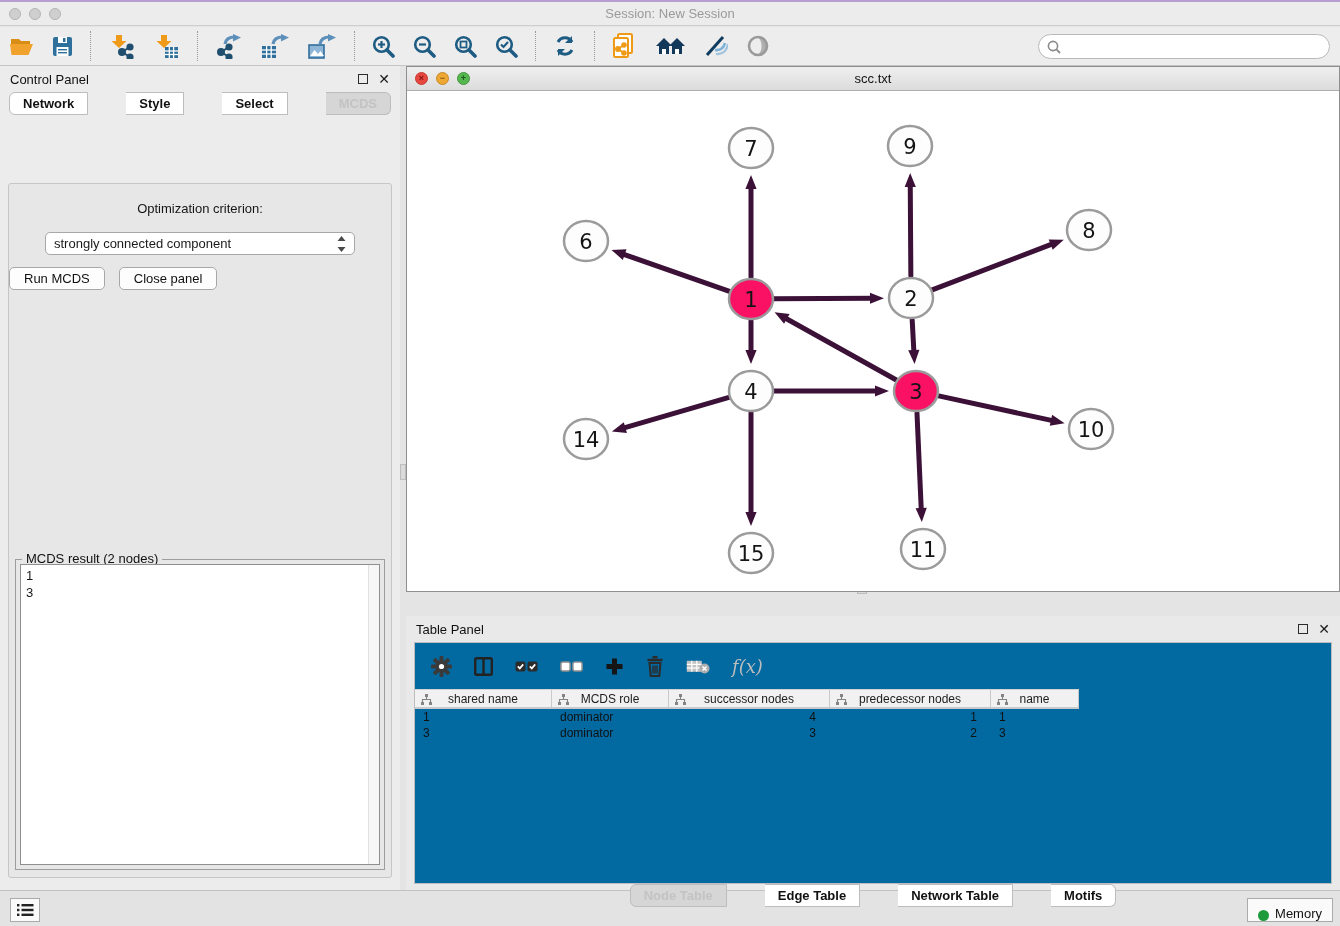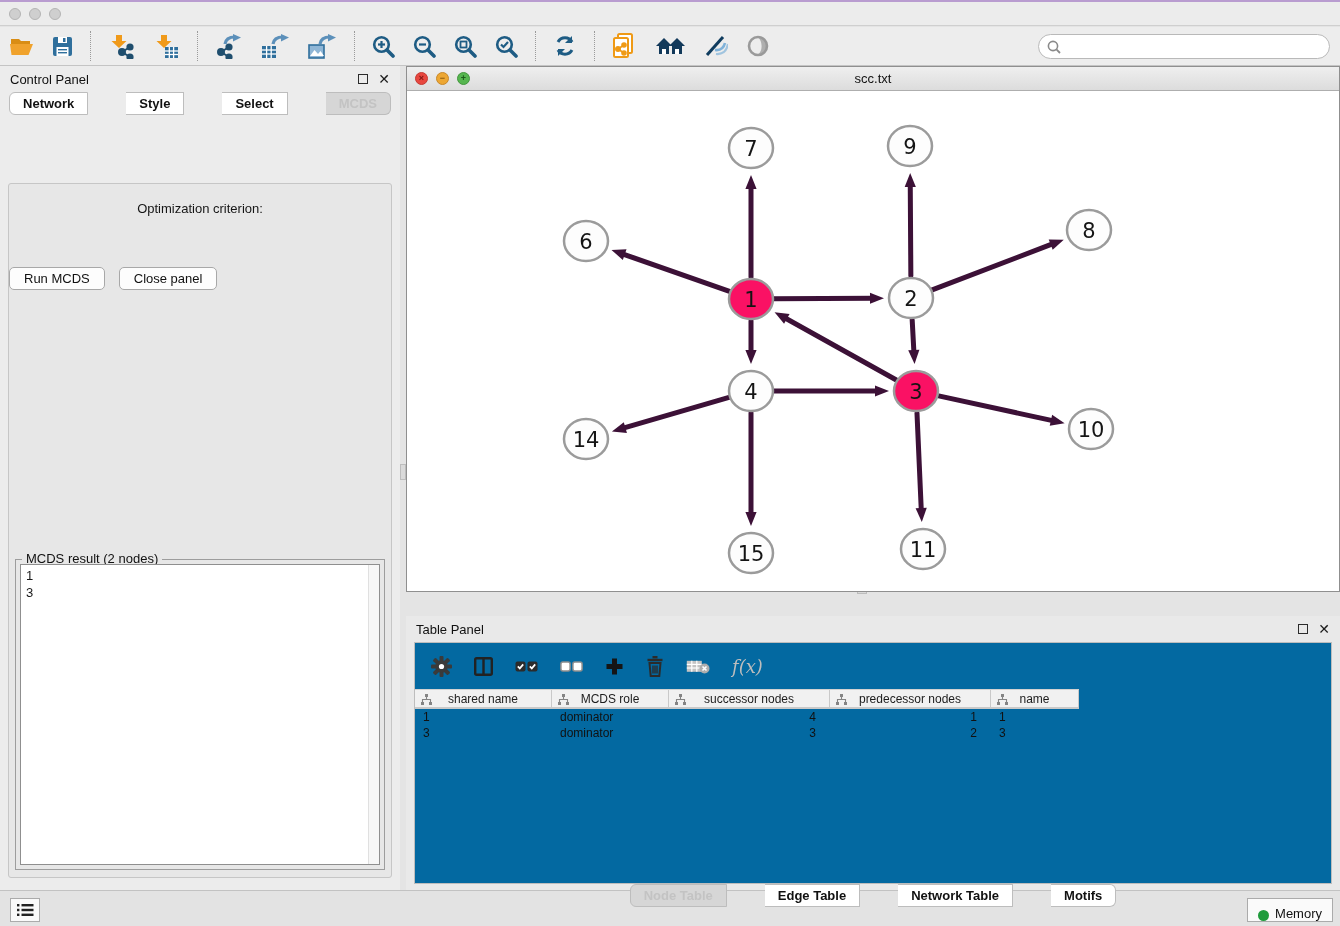--- a/index.html
+++ b/index.html
@@ -93,20 +93,21 @@
 </style>
 </head>
 <body>
 
 <div class="titlebar">
   <div class="tl-group">
     <span class="tl"></span>
     <span class="tl"></span>
     <span class="tl"></span>
   </div>
+  <div class="win-title">Session: New Session</div>
 </div>
 
 <div class="toolbar">
   <span class="tbtn">
     <svg width="25" height="21" viewBox="0 0 25 21">
         <path d="M2 3h8l2 2h9v4H2z" fill="#d98d14"></path>
         <path d="M1 8h23l-4.5 11H2.5z" fill="#f0a22c"></path>
       </svg>
   </span>
   <span class="tbtn">
@@ -271,20 +272,29 @@
     </span>
   </div>
   <div class="seg-tabs" id="cp-tabs">
       <span class="tab">Network</span>
       <span class="tab">Style</span>
       <span class="tab">Select</span>
       <span class="tab active">MCDS</span>
     </div>
   <div class="cp-body">
     <div class="opt-label">Optimization criterion:</div>
+    <div class="combo">
+      <span>strongly connected component</span>
+      <span class="stepper">
+        <svg width="9" height="16" viewBox="0 0 9 16">
+            <path d="M4.5 0 L8.5 5 H0.5z" fill="#4a4a4a"></path>
+            <path d="M4.5 16 L8.5 11 H0.5z" fill="#4a4a4a"></path>
+          </svg>
+      </span>
+    </div>
     <div class="btn-row">
       <button class="pbtn">Run MCDS</button>
       <button class="pbtn">Close panel</button>
     </div>
     <div class="groupbox">
       <span class="gb-legend">MCDS result (2 nodes)</span>
       <div class="gb-text">1
 3</div>
       <div class="gb-scroll"></div>
     </div>

